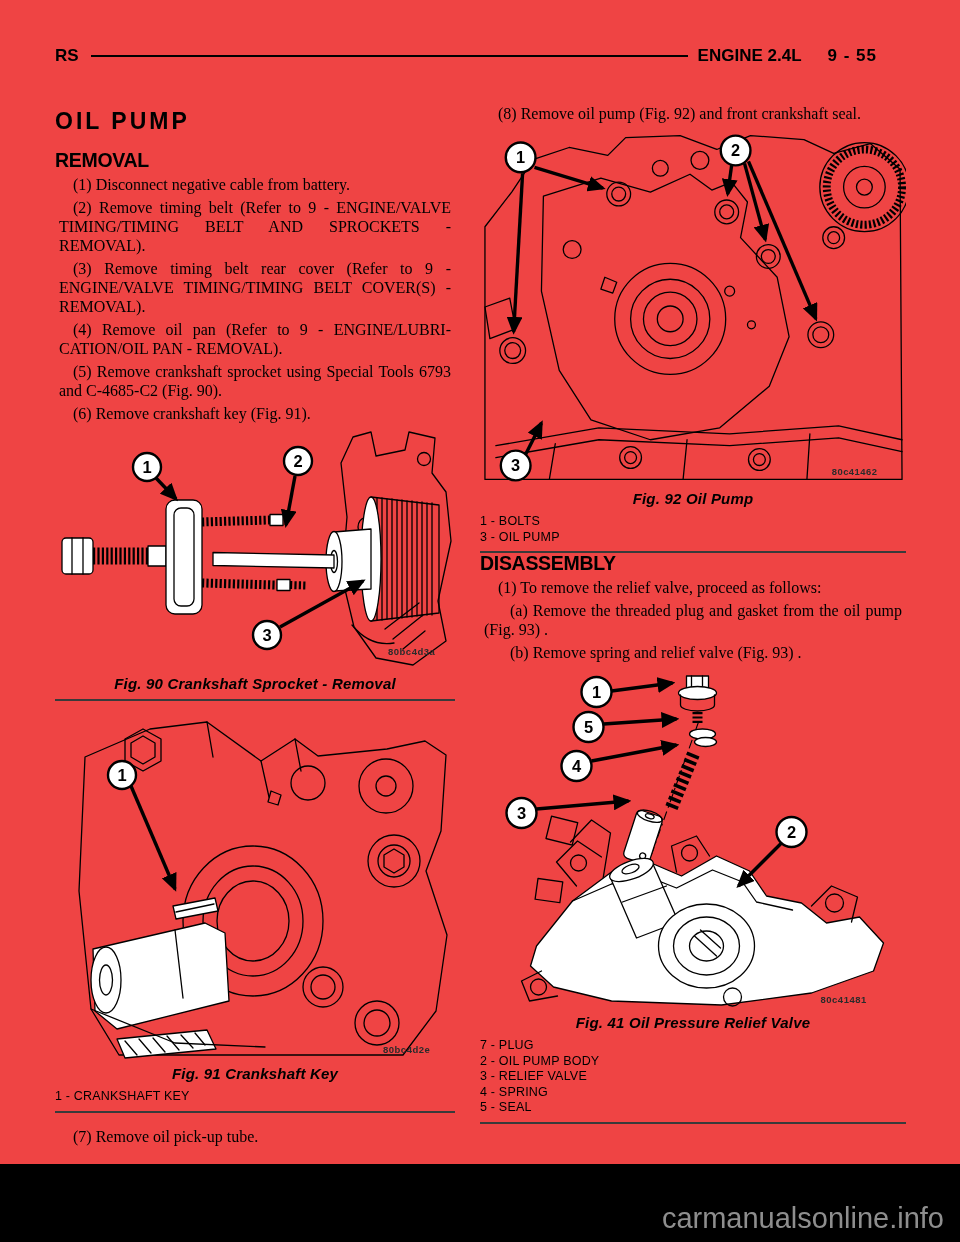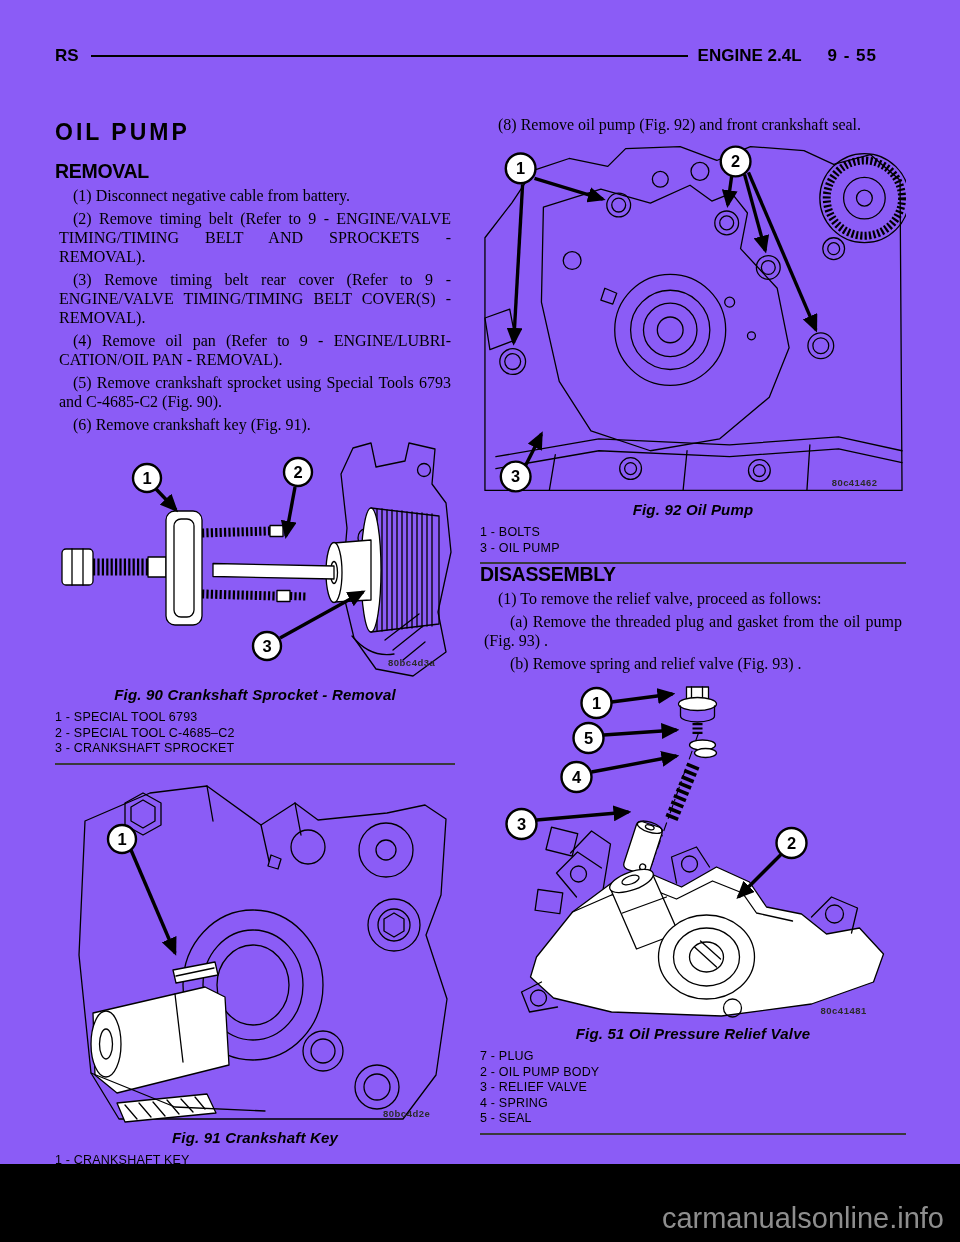--- a/index.html
+++ b/index.html
@@ -1,24 +1,24 @@
 <!DOCTYPE html>
 <html><head>
 <meta charset="utf-8">
 <style>
   html,body{margin:0;padding:0;background:#fff;}
-  .page{position:relative;width:960px;height:1242px;background:#8b5cf6;overflow:hidden;
+  .page{position:relative;width:960px;height:1242px;background:#ef4444;overflow:hidden;
         font-family:"Liberation Serif",serif;color:#000;}
   
   .hdr{position:absolute;top:46px;left:55px;width:822px;display:flex;align-items:center;
        font-family:"Liberation Sans",sans-serif;font-weight:bold;font-size:17px;}
   .hdr .rule{flex:1;border-top:2.5px solid #000;margin:0 10px 0 12px;}
   .hdr .pg{margin-left:26px;letter-spacing:1px;}
   
-  .col{position:absolute;top:107px;font-size:16px;line-height:19px;}
+  .col{position:absolute;top:96px;font-size:16px;line-height:19px;}
   .col-l{left:55px;width:400px;}
   .col-r{left:480px;width:426px;}
   h1{font-family:"Liberation Sans",sans-serif;font-size:23px;line-height:26px;margin:12px 0 0;
      letter-spacing:3px;font-weight:bold;}
   h2{font-family:"Liberation Sans",sans-serif;font-size:19.5px;line-height:21px;margin:16px 0 3px;
      letter-spacing:-0.3px;font-weight:bold;}
   .step{margin:4px;text-indent:14px;text-align:justify;}
   .step.sub{text-indent:26px;}
   .figcap{font-family:"Liberation Sans",sans-serif;font-style:italic;font-weight:bold;
           font-size:15px;text-align:center;margin:5px 0 4px;letter-spacing:0.2px;}
@@ -110,25 +110,20 @@
         <text x="243" y="38">2</text>
       </g>
       <g class="co">
         <line class="arrow" x1="225" y1="198" x2="308" y2="152" marker-end="url(#ah90)"></line>
         <circle cx="212" cy="206" r="14"></circle>
         <text x="212" y="212">3</text>
       </g>
       <text class="figcode" x="333" y="226">80bc4d3a</text>
     </svg>
     <div class="figcap">Fig. 90 Crankshaft Sprocket - Removal</div>
-    <div class="legend">
-      <div>1 - SPECIAL TOOL 6793</div>
-      <div>2 - SPECIAL TOOL C-4685–C2</div>
-      <div>3 - CRANKSHAFT SPROCKET</div>
-    </div>
     <hr class="sep">
 
     <svg class="fig" style="margin-top:8px" width="400" height="350" viewBox="0 0 400 350">
       <defs>
         <marker id="ah91" markerUnits="userSpaceOnUse" markerWidth="18" markerHeight="16" refX="15" refY="8" orient="auto">
           <path d="M0,0 L18,8 L0,16 Z" fill="#000"></path>
         </marker>
       </defs>
       <g>
         <path class="ln" d="M30,48 L95,20 L152,13 L206,52 L240,30 L263,47 L332,40 L370,32 L391,46 L386,122 L371,162 L392,226 L381,302 L348,346 L64,346 L36,300 L24,182 Z"></path>
@@ -330,21 +325,21 @@
         <circle cx="41" cy="143" r="15"></circle>
         <text x="41" y="149">3</text>
       </g>
       <g class="co">
         <line class="arrow" x1="301" y1="173" x2="258" y2="216" marker-end="url(#ah93)"></line>
         <circle cx="311" cy="162" r="15"></circle>
         <text x="311" y="168">2</text>
       </g>
       <text class="figcode" x="340" y="333">80c41481</text>
     </svg>
-    <div class="figcap">Fig. 51 Oil Pressure Relief Valve</div>
+    <div class="figcap">Fig. 41 Oil Pressure Relief Valve</div>
     <div class="legend">
       <div>7 - PLUG</div>
       <div>2 - OIL PUMP BODY</div>
       <div>3 - RELIEF VALVE</div>
       <div>4 - SPRING</div>
       <div>5 - SEAL</div>
     </div>
     <hr class="sep">
   </div>
 

